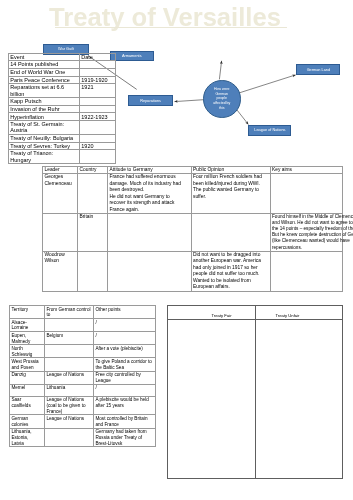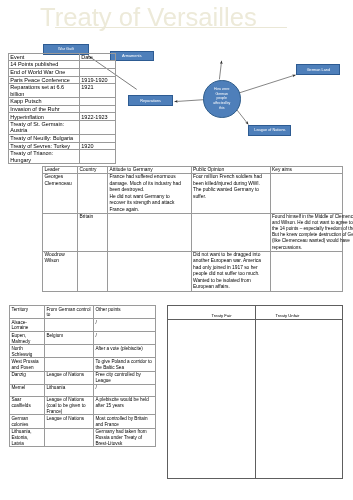--- a/index.html
+++ b/index.html
@@ -2,21 +2,21 @@
 <html><head>
 <meta charset="utf-8">
 <title>Treaty of Versailles</title>
 <style>
   html,body{margin:0;padding:0;}
   body{width:353px;height:500px;background:#ffffff;overflow:hidden;
        font-family:"Liberation Sans",sans-serif;-webkit-font-smoothing:antialiased;}
   .page{position:relative;width:353px;height:500px;}
 
   
-  #title{position:absolute;left:40px;top:4.2px;font-size:25.6px;font-weight:normal;
+  #title{position:absolute;left:49px;top:4.2px;font-size:25.6px;font-weight:bold;
          color:#EDEAD9;line-height:26px;white-space:nowrap;}
   #title-underline{position:absolute;left:54.6px;top:27.3px;width:232.5px;height:1.1px;background:#EAE7D6;}
 
   
   .wtable{position:absolute;border-collapse:collapse;table-layout:fixed;background:transparent;z-index:5;}
   .wtable td,.wtable th{border:0.4px solid #9a9a9a;vertical-align:top;text-align:left;
       font-weight:normal;padding:0.18px 1.3px;color:#000;box-sizing:border-box;white-space:pre-line;}
 
   
   #t-timeline{left:8px;top:52.6px;width:107px;font-size:5.5px;line-height:6.3px;}

